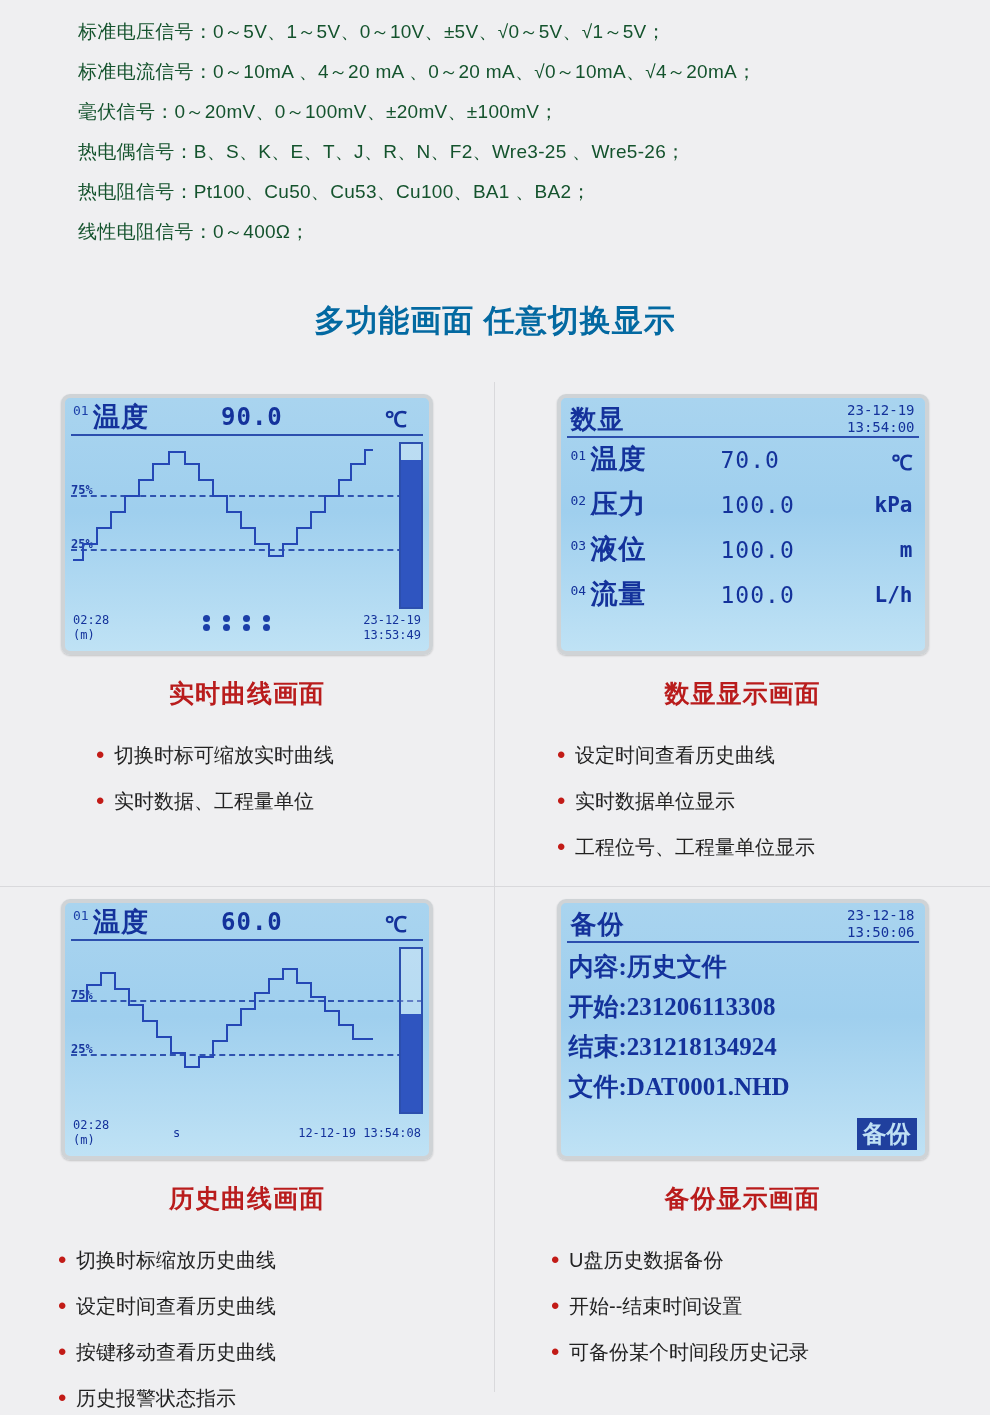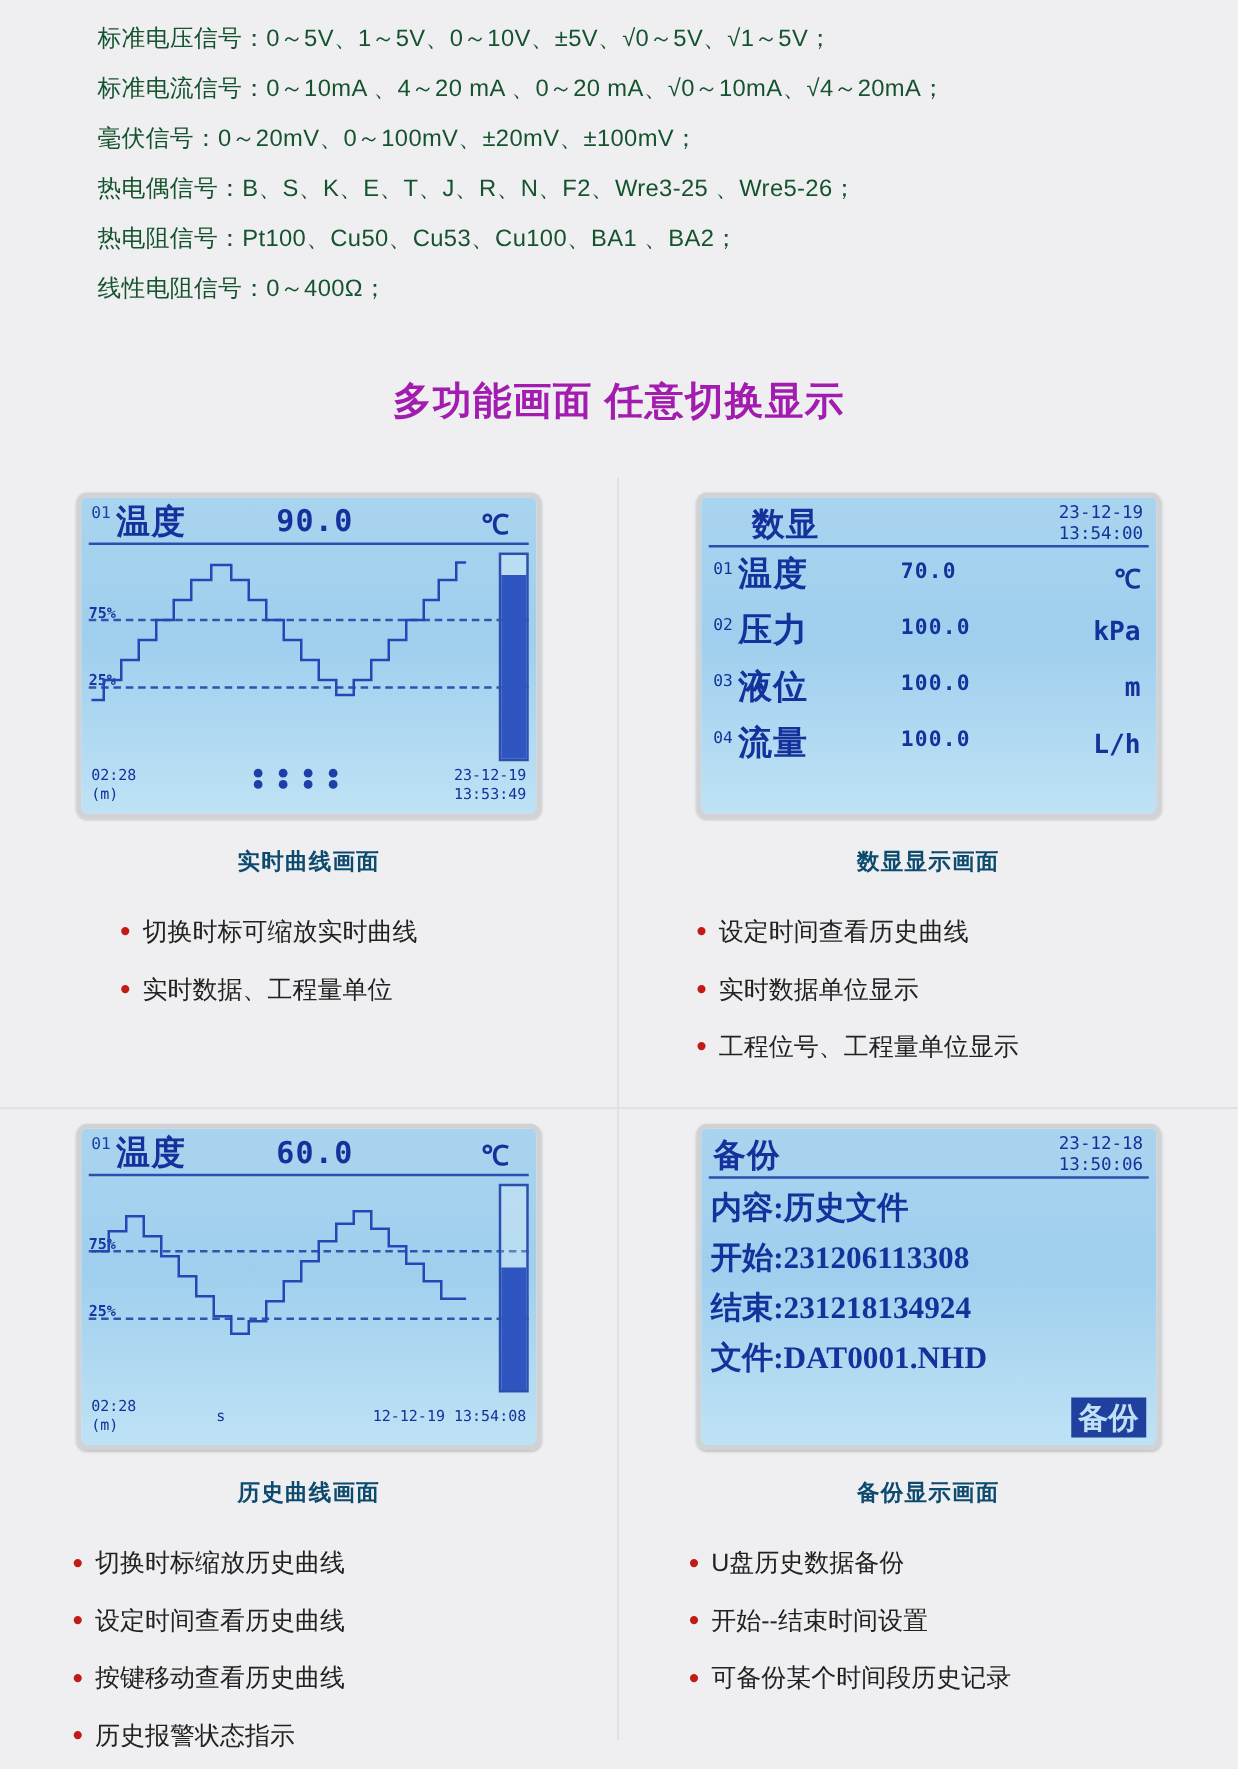--- a/index.html
+++ b/index.html
@@ -17,21 +17,21 @@
     font-size:19px;
     line-height:40px;
     color:#14532d;
     letter-spacing:0.3px;
     white-space:nowrap;
   }
   .headline{
     text-align:center;
     font-size:31px;
     font-weight:bold;
-    color:#a21caf;
+    color:#0369a1;
     margin-top:48px;
     letter-spacing:1px;
   }
   .grid{
     margin-top:40px;
     width:990px;
     display:grid;
     grid-template-columns:495px 495px;
     grid-template-rows:505px 505px;
   }
@@ -106,54 +106,54 @@
   .f-left{position:absolute;left:0;top:0;line-height:15px;}
   .f-right{position:absolute;right:0;top:0;text-align:right;line-height:15px;}
   .f-dots{position:absolute;left:130px;top:1px;}
   .dotrow{display:block;line-height:9px;}
   .dot{display:inline-block;width:7px;height:7px;border-radius:50%;background:#1c3fa8;margin-right:13px;}
   .f-mid{position:absolute;left:100px;top:8px;font-size:12px;}
 
   
   .nd-title{
     position:absolute;left:10px;top:4px;font-size:26px;font-weight:bold;
-    font-family:"DejaVu Sans","Liberation Sans",sans-serif;letter-spacing:1px;margin-left:31px;
+    font-family:"DejaVu Sans","Liberation Sans",sans-serif;letter-spacing:1px;
   }
   .nd-time{
     position:absolute;right:10px;top:4px;font-size:14px;text-align:right;line-height:17px;
   }
   .nd-rows{position:absolute;left:10px;right:10px;top:46px;}
   .nd-row{position:relative;height:45px;}
   .nd-idx{position:absolute;left:0;top:4px;font-size:13px;}
   .nd-name{
     position:absolute;left:20px;top:-3px;font-size:27px;font-weight:bold;
     font-family:"DejaVu Sans","Liberation Sans",sans-serif;letter-spacing:1px;
   }
-  .nd-val{position:absolute;left:150px;top:3px;font-size:17px;font-weight:bold;letter-spacing:1px;}
+  .nd-val{position:absolute;left:150px;top:3px;font-size:23px;font-weight:normal;letter-spacing:1px;}
   .nd-unit{position:absolute;right:2px;top:4px;font-size:21px;font-weight:bold;text-align:right;width:70px;}
 
   
   .bk-title{
     position:absolute;left:10px;top:4px;font-size:26px;font-weight:bold;
     font-family:"DejaVu Sans","Liberation Sans",sans-serif;letter-spacing:1px;
   }
   .bk-time{position:absolute;right:10px;top:4px;font-size:14px;text-align:right;line-height:17px;}
   .bk-rows{position:absolute;left:8px;right:8px;top:44px;font-family:Liberation Serif, serif;}
   .bk-row{font-size:25px;font-weight:bold;line-height:40px;letter-spacing:0px;white-space:nowrap;}
   .bk-btn{
     position:absolute;right:8px;bottom:6px;background:#20409e;color:#bfe0f4;
     font-size:24px;font-weight:bold;padding:0 6px;line-height:32px;
     font-family:"DejaVu Sans","Liberation Sans",sans-serif;
   }
 
   .cap{
     text-align:center;
-    font-size:18px;
+    font-size:25px;
     font-weight:bold;
-    color:#0c4a6e;
+    color:#b91c1c;
     margin-top:22px;
     letter-spacing:1px;
   }
   .bullets{
     margin:22px 0 0 0;
     padding:0 0 0 0;
     list-style:none;
   }
   .bullets li{
     position:relative;

